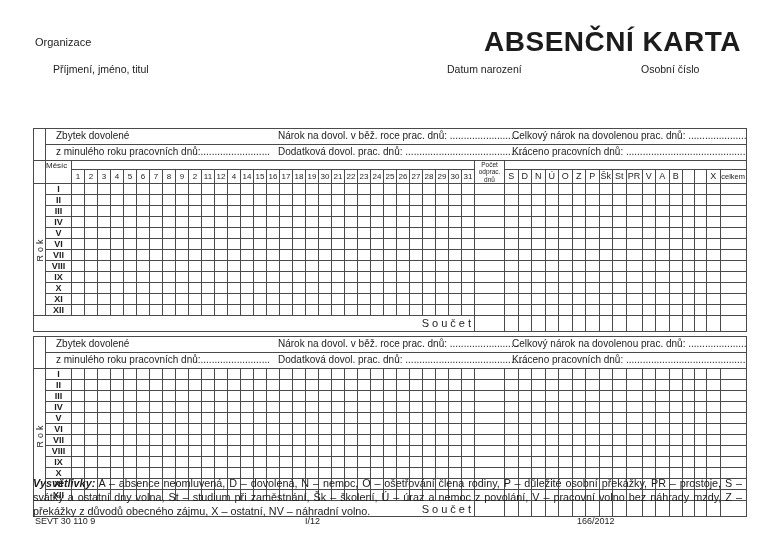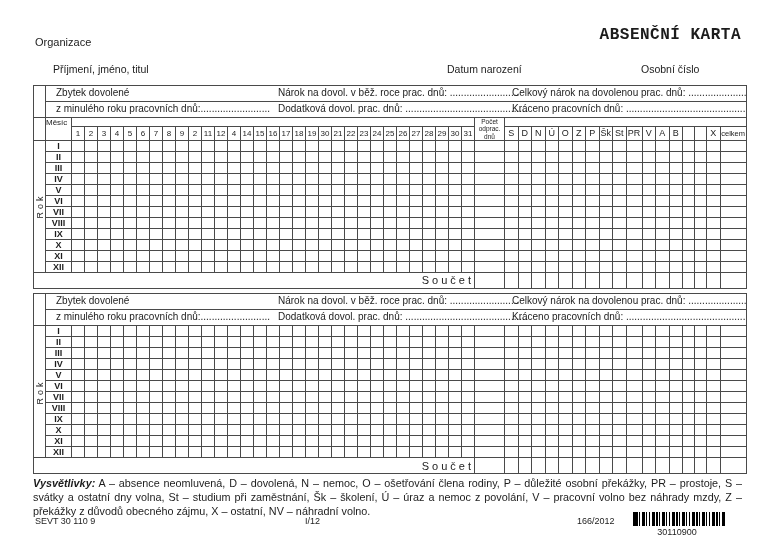--- a/index.html
+++ b/index.html
@@ -1,30 +1,30 @@
 <!DOCTYPE html>
 <html><head>
 <meta charset="utf-8">
 <style>
   html,body{margin:0;padding:0;background:#ffffff;}
   .sheet{
     position:relative;width:768px;height:544px;background:#ffffff;
     font-family:"Liberation Sans","DejaVu Sans",sans-serif;color:#1c1c1c;overflow:hidden;
   }
   .org-label{position:absolute;left:35px;top:36px;font-size:11px;}
-  .form-title{position:absolute;right:27px;top:26px;font-size:16px;font-weight:700;letter-spacing:0.5px;white-space:nowrap;font-family:Liberation Mono, monospace;}
+  .form-title{position:absolute;right:27px;top:26px;font-size:28px;font-weight:700;letter-spacing:0.5px;white-space:nowrap;}
   .fields-row{position:absolute;left:0;top:63px;width:768px;height:14px;font-size:10.5px;}
   .fields-row .f1{position:absolute;left:53px;}
   .fields-row .f2{position:absolute;left:447px;}
   .fields-row .f3{position:absolute;left:641px;}
 
   table.card{border-collapse:collapse;table-layout:fixed;width:708px;position:absolute;left:33px;background:#fff;}
   #table1{top:85px;}
   #table2{top:293px;}
-  table.card{border:1.5px solid #2a2a2a;}
+  table.card{border:1.5px solid #2a2a2a;margin-top:43px;}
   table.card td{border:1px solid #4a4a4a;padding:0;overflow:hidden;white-space:nowrap;}
 
   td.textrow{position:relative;height:15px;font-size:10px;}
   td.textrow span{position:absolute;top:1px;}
   td.textrow .t1{left:10px;}
   td.textrow .t2{left:232px;}
   td.textrow .t3{left:466px;}
 
   td.rokcol{border-bottom:1px solid #4a4a4a;}
   td.mesic{font-size:8px;vertical-align:top;padding:1px 1px;}
@@ -1571,19 +1571,15 @@
 
   <p class="legend">
     <b>Vysvětlivky:</b>
     <span>A – absence neomluvená, D – dovolená, N – nemoc, O – ošetřování člena rodiny, P – důležité osobní překážky, PR – prostoje, S – svátky a ostatní dny volna, St – studium při zaměstnání, Šk – školení, Ú – úraz a nemoc z povolání, V – pracovní volno bez náhrady mzdy, Z – překážky z důvodů obecného zájmu, X – ostatní, NV – náhradní volno.</span>
   </p>
 
   <div class="footer">
     <span class="fa">SEVT  30 110 9</span>
     <span class="fb">I/12</span>
     <span class="fc">166/2012</span>
-    <div class="barcode-wrap">
-      <div class="barcode"></div>
-      <div class="barcode-num">30110900</div>
-    </div>
   </div>
 
 </div>
 
 </body></html>

